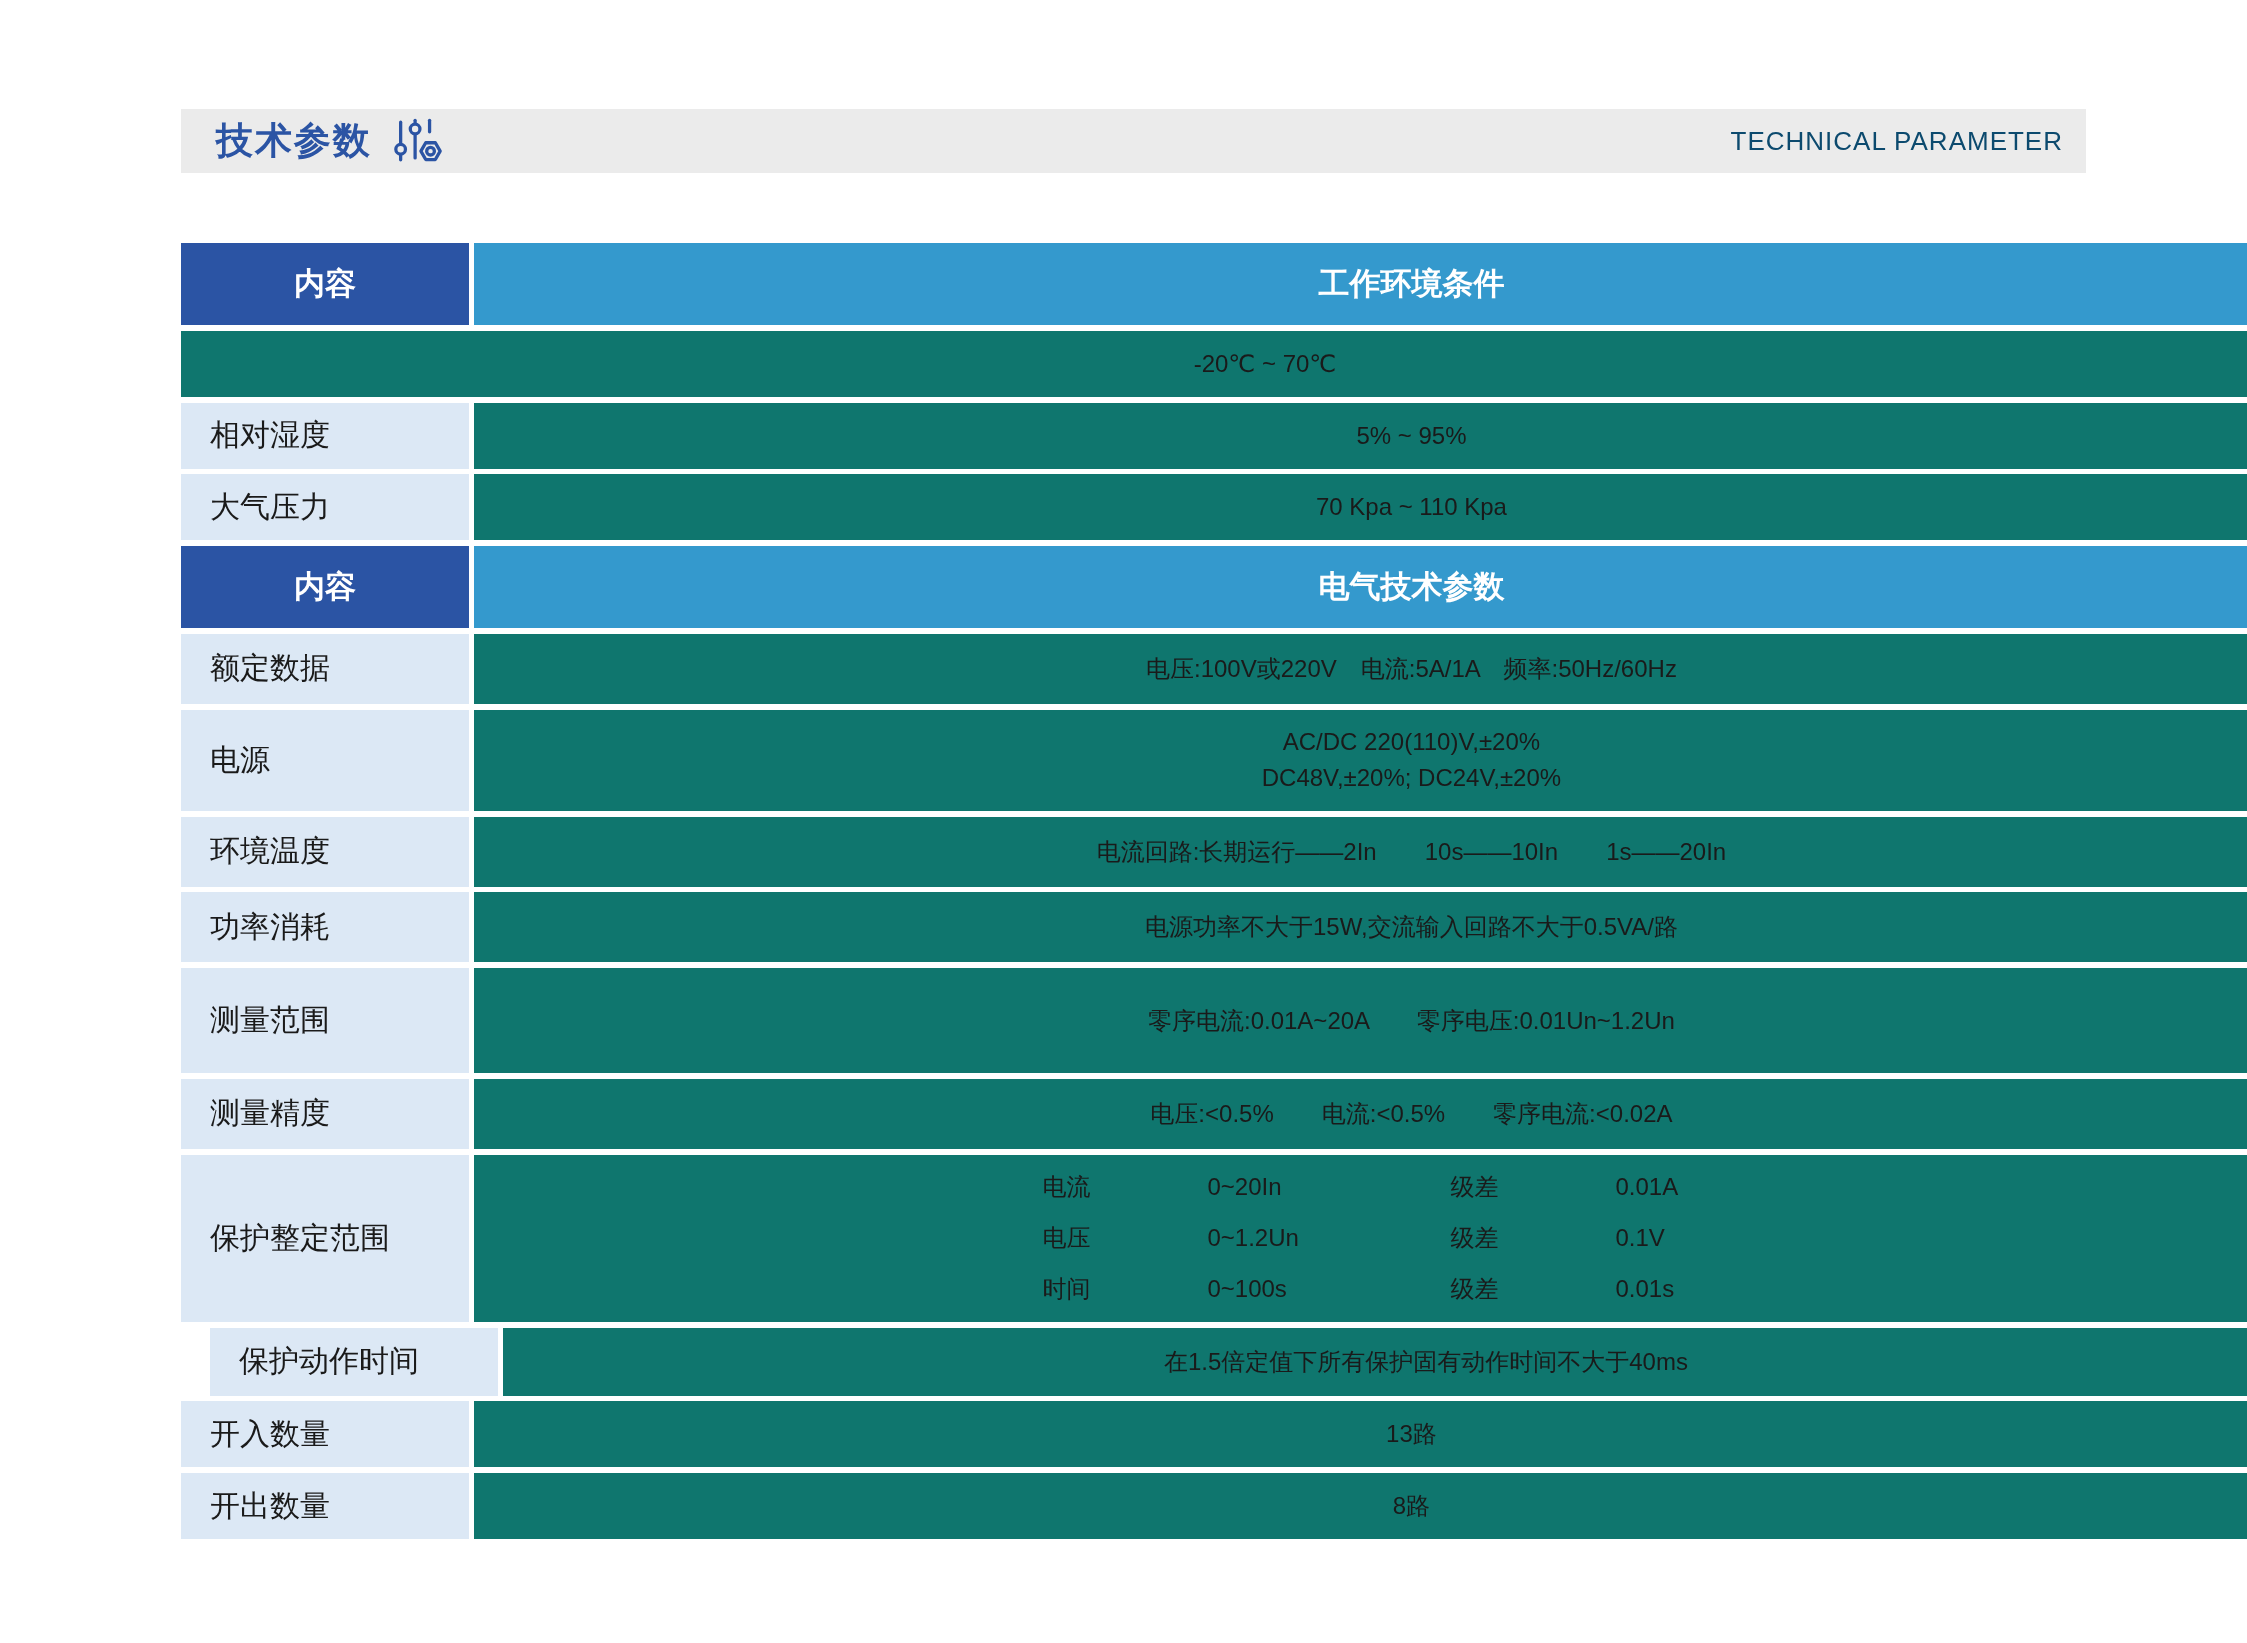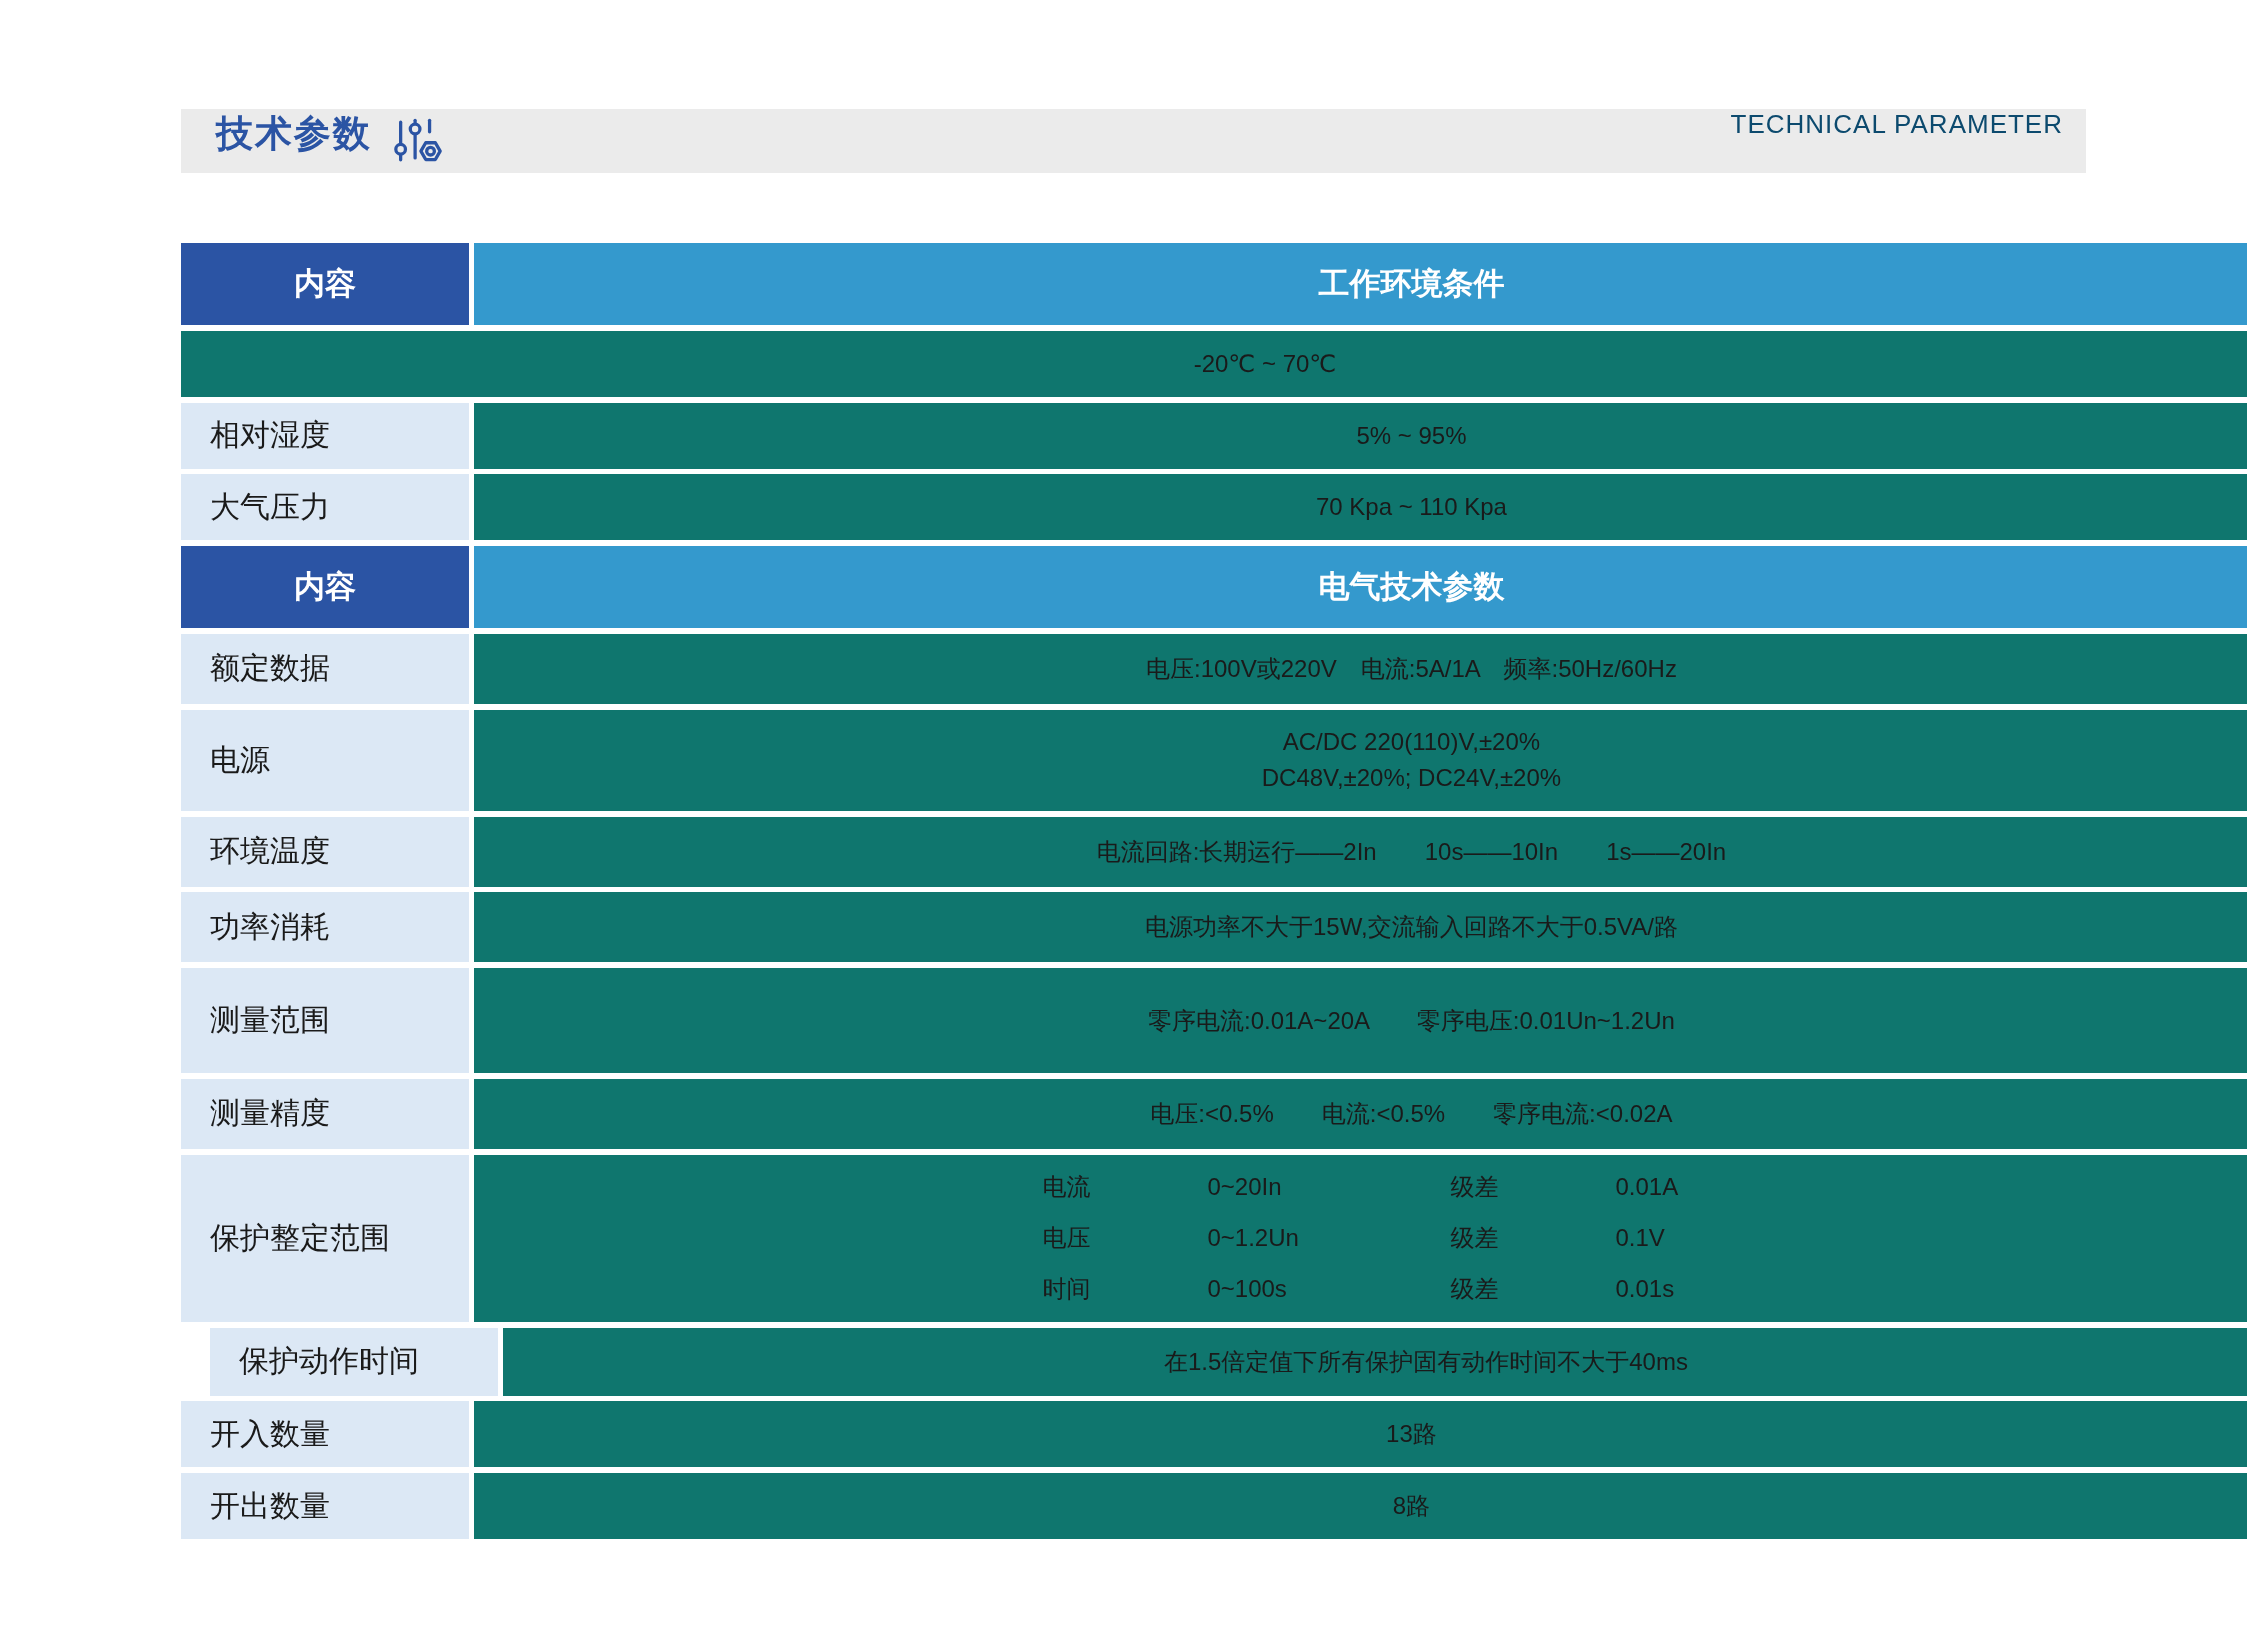--- a/index.html
+++ b/index.html
@@ -10,21 +10,21 @@
     font-family: "Liberation Sans", "DejaVu Sans", sans-serif;
     color: #1a1a1a;
   }
 
   
   .header-bar {
     position: absolute;
     left: 181px; top: 109px;
     width: 1905px; height: 64px;
     background: #ebebeb;
-    display: flex; 
+    display: flex; align-items: center;
   }
   .page-title {
     margin-left: 35px;
     font-size: 37px; font-weight: bold;
     color: #2b54a4;
     letter-spacing: 1.9px;
   }
   .title-icon { margin-left: 19.4px; display: inline-flex; align-items: center; }
   .title-icon svg { display: block; }
   .page-title-en {

